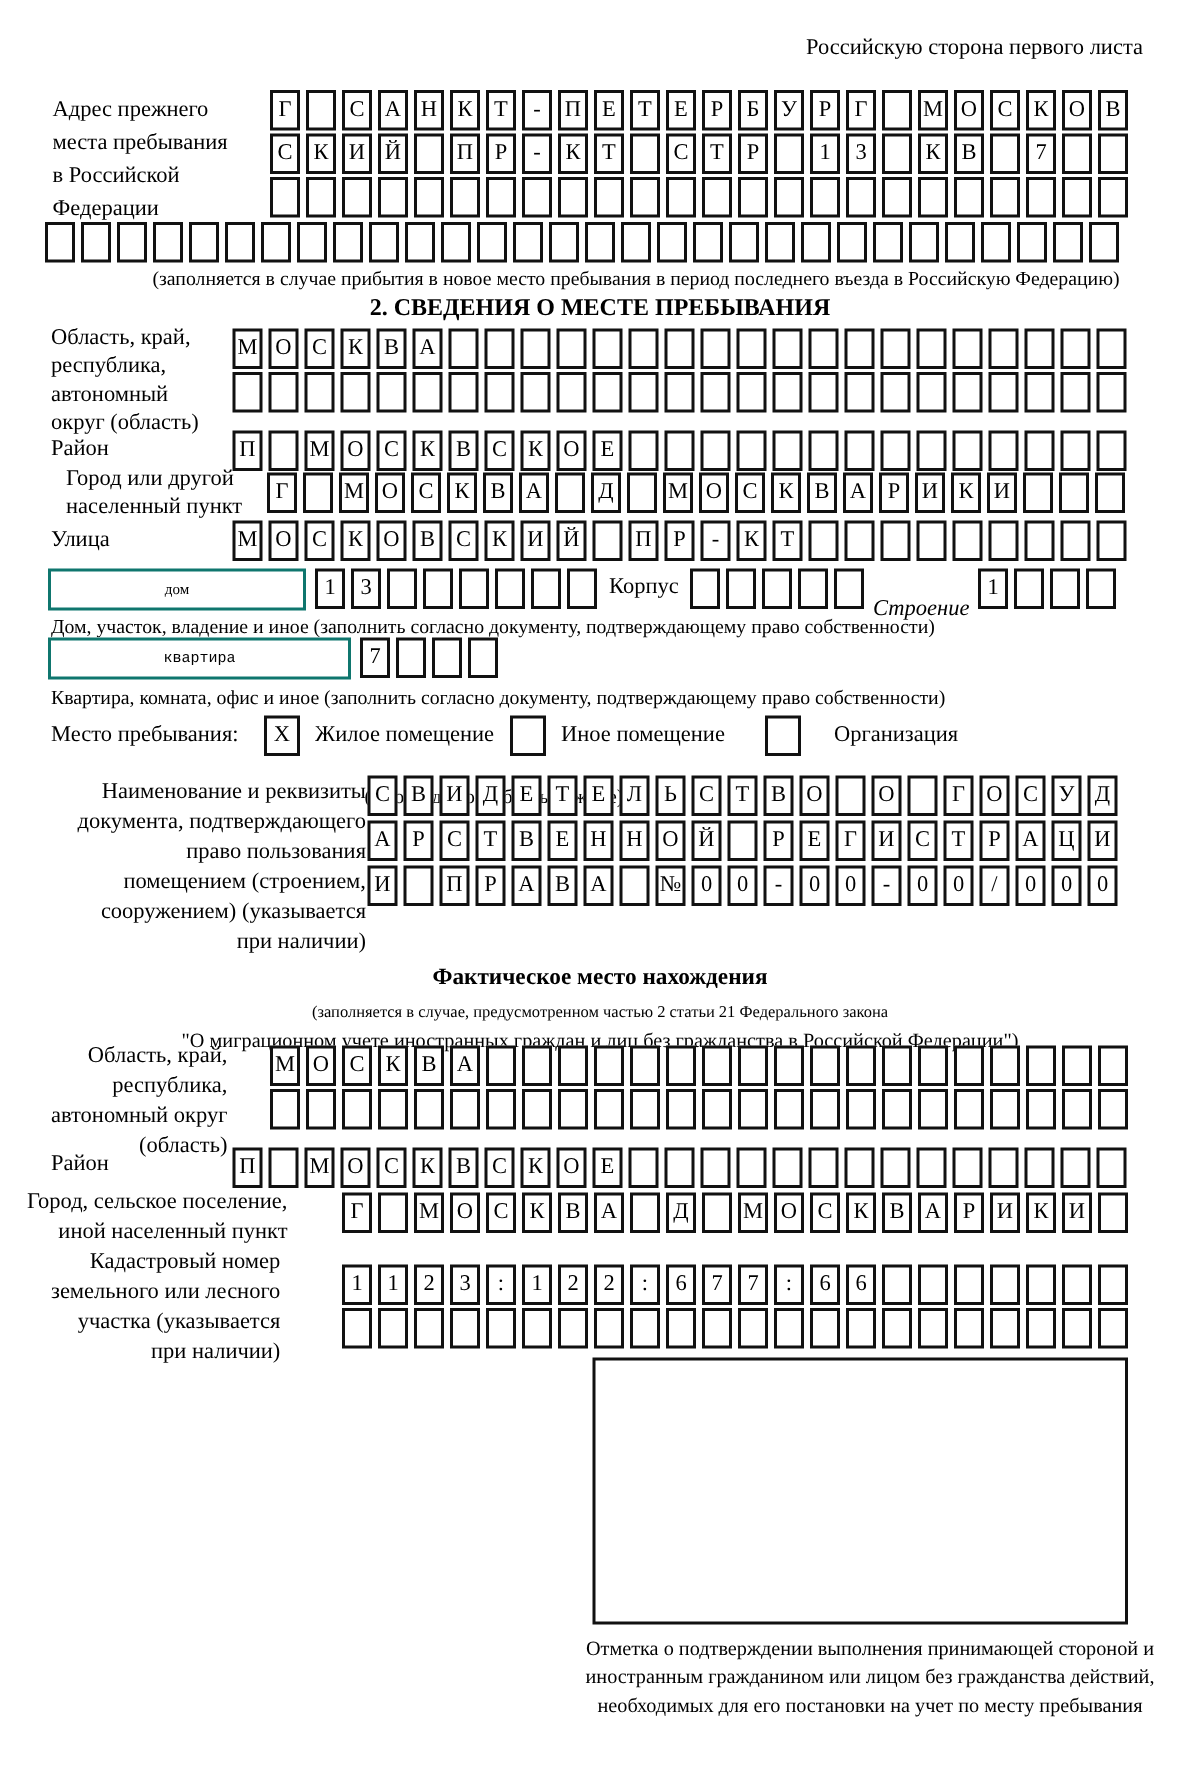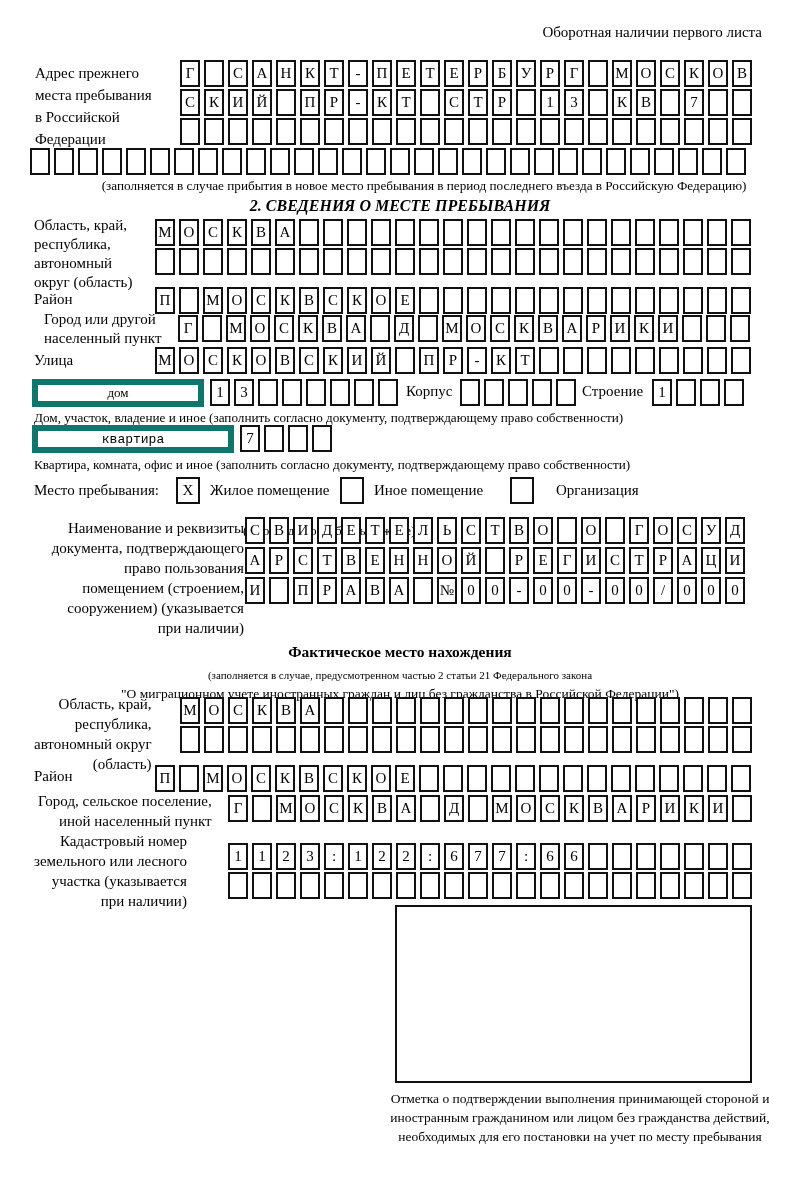--- a/index.html
+++ b/index.html
@@ -22,41 +22,41 @@
     font-size: 15px; line-height: 1;
     background: #fff;
     flex: 0 0 auto;
   }
   .label { font-size: 15px; white-space: pre-line; }
   .lh22 { line-height: 22px; }
   .lh19 { line-height: 19px; }
   .lh20 { line-height: 20px; text-align: right; }
   .caption { font-size: 13.2px; line-height: 16px; }
   .center { width: 100%; text-align: center; }
-  .title  { font-weight: bold; font-size: 16px; font-style: italic; }
+  .title  { font-weight: bold; font-size: 16px; }
   .title2 { font-weight: bold; font-size: 15.5px; }
   .wbox {
-    border: 6px solid #0f766e;
+    border: 2px solid #0f766e;
     display: flex; align-items: center; justify-content: center;
-    font-size: 13px; background:#fff;
+    font-size: 10px; background:#fff;
   }
   .checkbox {
     width: 24px; height: 27px;
     border: 2px solid #111;
     display: flex; align-items: center; justify-content: center;
     font-size: 15px; background:#fff;
     flex: 0 0 auto;
   }
   .typelabel { font-size: 15px; line-height: 27px; }
   .stampbox { border: 2px solid #111; background:#fff; }
 </style>
 </head>
 <body>
 
-<div class="abs caption" style="top:24px; right:38px; font-size:15px;">Оборотная наличии первого листа</div>
+<div class="abs caption" style="top:24px; right:38px; font-size:15px;">Российскую сторона первого листа</div>
 
 <div class="abs label lh22" style="left:35px; top:62px;">Адрес прежнего
 места пребывания
 в Российской
 Федерации</div>
 <div class="abs cellrow" style="left:180px; top:60px;">
     <span class="cell">Г</span>
     <span class="cell"></span>
     <span class="cell">С</span>
     <span class="cell">А</span>
@@ -327,21 +327,21 @@
     <span class="cell"></span>
   </div>
 <div class="abs label" style="left:406px; top:383px;">Корпус</div>
 <div class="abs cellrow" style="left:460px; top:379px;">
     <span class="cell"></span>
     <span class="cell"></span>
     <span class="cell"></span>
     <span class="cell"></span>
     <span class="cell"></span>
   </div>
-<div class="abs label" style="left:582px; top:383px;">Строение</div>
+<div class="abs label" style="left:582px; top:398px;font-style:italic;">Строение</div>
 <div class="abs cellrow" style="left:652px; top:379px;">
     <span class="cell">1</span>
     <span class="cell"></span>
     <span class="cell"></span>
     <span class="cell"></span>
   </div>
 <div class="abs caption" style="left:34px; top:410px;">Дом, участок, владение и иное (заполнить согласно документу, подтверждающему право собственности)</div>
 
 <div class="abs wbox" style="left:32px; top:425px; width:202px; height:28px;font-family:Liberation Mono, monospace;">квартира</div>
 <div class="abs cellrow" style="left:240px; top:425px;">
@@ -520,21 +520,21 @@
     <span class="cell"></span>
     <span class="cell"></span>
     <span class="cell"></span>
     <span class="cell"></span>
     <span class="cell"></span>
     <span class="cell"></span>
     <span class="cell"></span>
     <span class="cell"></span>
   </div>
 
-<div class="abs label lh20" style="left:38px; top:791px;">Город, сельское поселение,
+<div class="abs label lh20" style="left:18px; top:791px;">Город, сельское поселение,
 иной населенный пункт</div>
 <div class="abs cellrow" style="left:228px; top:795px;">
     <span class="cell">Г</span>
     <span class="cell"></span>
     <span class="cell">М</span>
     <span class="cell">О</span>
     <span class="cell">С</span>
     <span class="cell">К</span>
     <span class="cell">В</span>
     <span class="cell">А</span>

